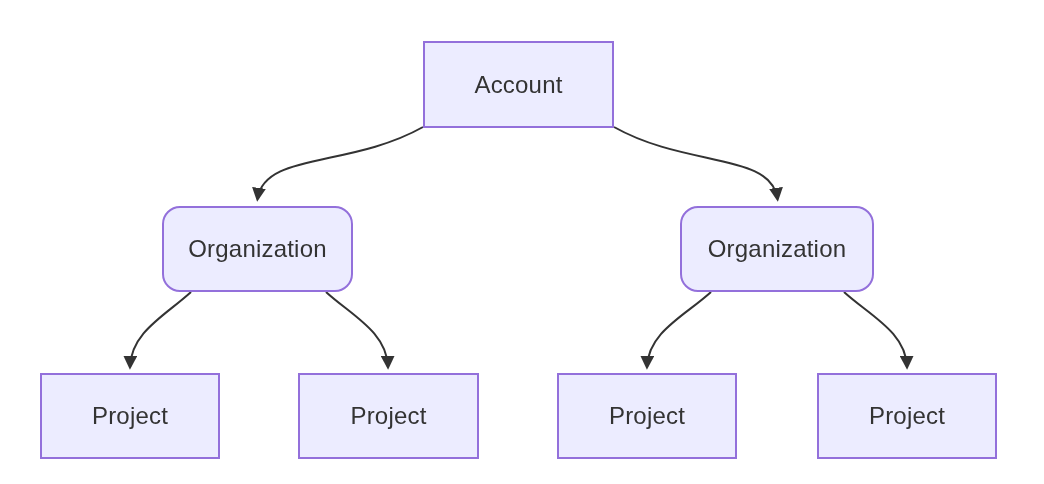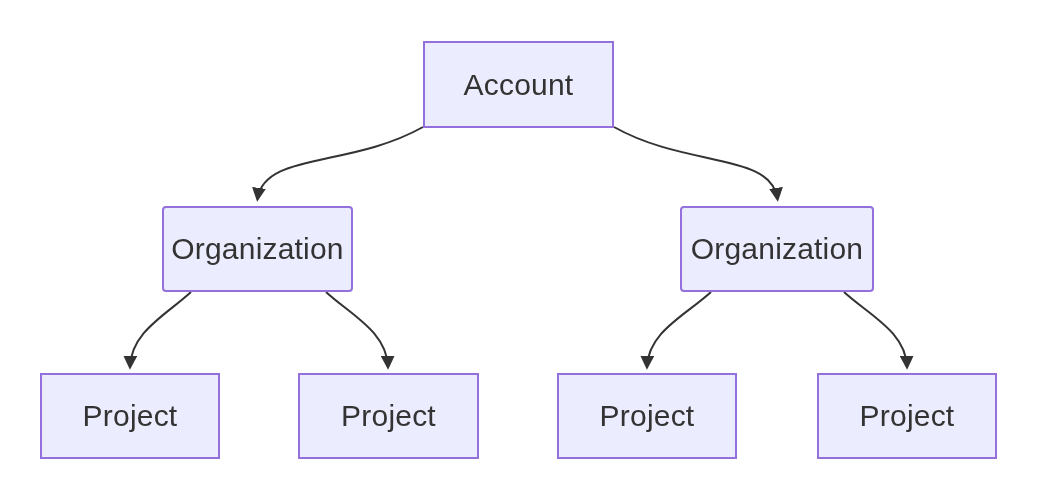--- a/index.html
+++ b/index.html
@@ -34,24 +34,24 @@
     stroke-width: 2px;
   }
   .node {
     position: absolute;
     display: flex;
     align-items: center;
     justify-content: center;
     background: var(--node-fill);
     border: 2px solid var(--node-border);
     color: var(--text-color);
-    font-size: 30px;
+    font-size: 24px;
     letter-spacing: 0.2px;
   }
-  .node.rounded { border-radius: 4px; }
+  .node.rounded { border-radius: 18px; }
   .node.rect { border-radius: 0; }
 
   #node-account   { left: 423px; top: 41px;  width: 191px; height: 87px; }
   #node-org-left  { left: 162px; top: 206px; width: 191px; height: 86px; }
   #node-org-right { left: 680px; top: 206px; width: 194px; height: 86px; }
   #node-project-1 { left: 40px;  top: 373px; width: 180px; height: 86px; }
   #node-project-2 { left: 298px; top: 373px; width: 181px; height: 86px; }
   #node-project-3 { left: 557px; top: 373px; width: 180px; height: 86px; }
   #node-project-4 { left: 817px; top: 373px; width: 180px; height: 86px; }
 </style>

